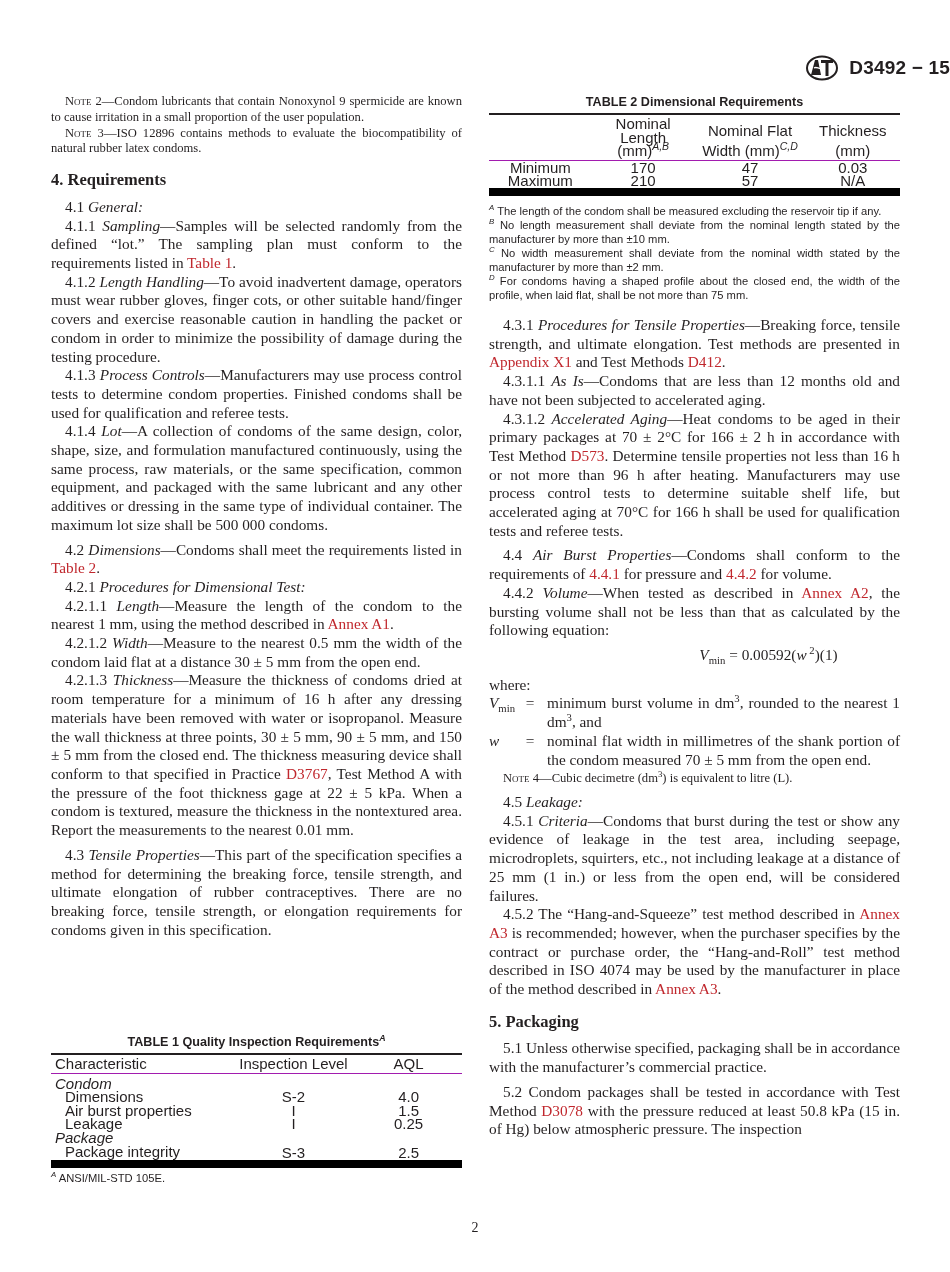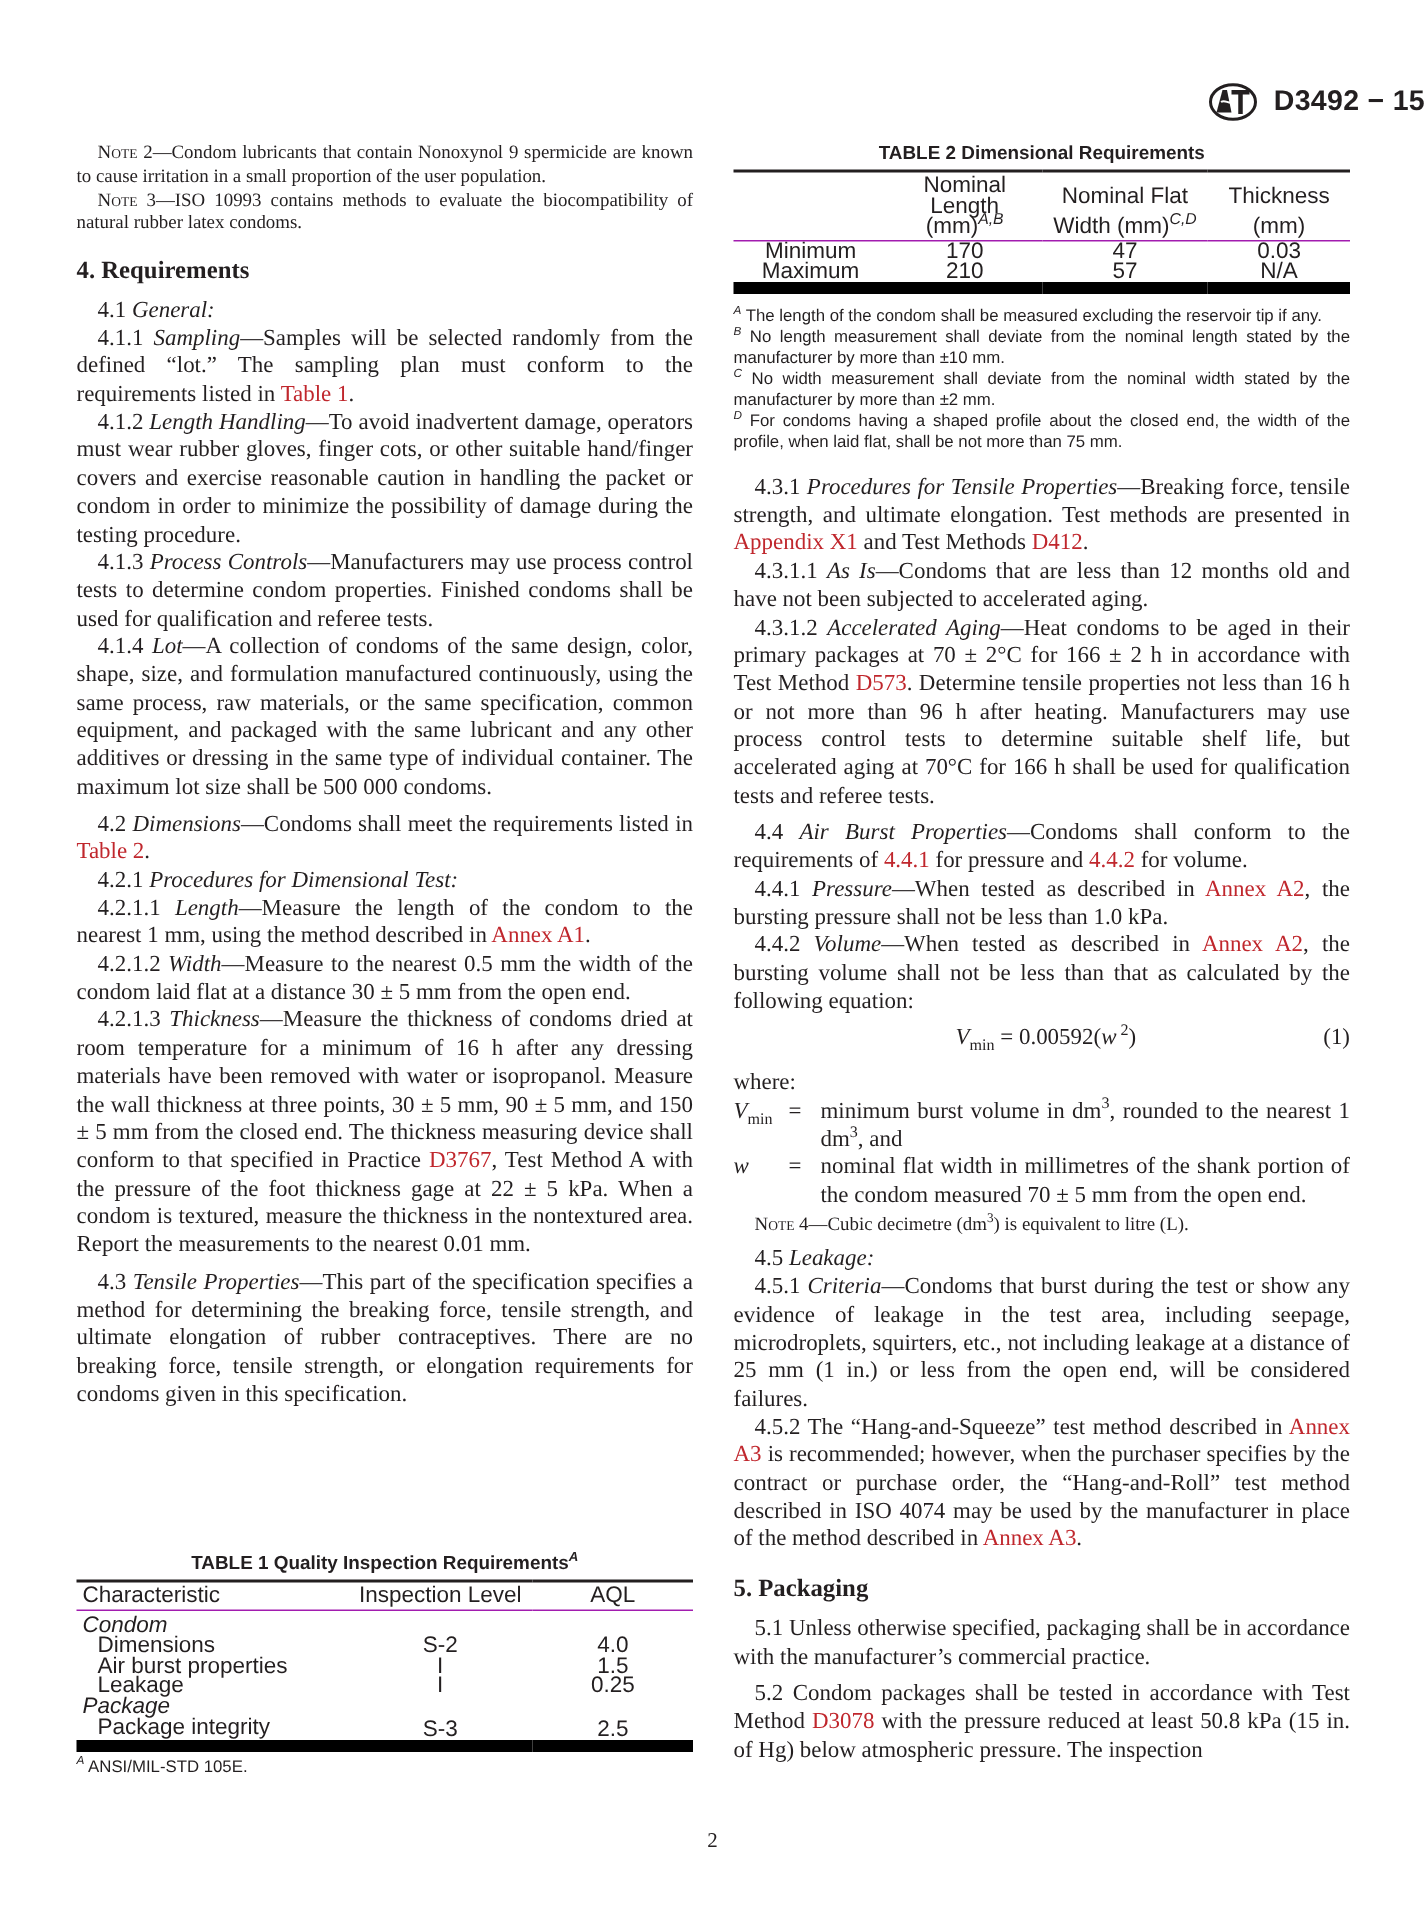--- a/index.html
+++ b/index.html
@@ -28,21 +28,21 @@
     table.tbl thead tr.last th { border-bottom: 1px solid #a21caf; }
     table.tbl tbody tr.last td { border-bottom: 8px solid #000000; }
     table.tbl th { font-weight: normal; padding: 2px 4px; }
     table.tbl td { padding: 0 4px; }
     .c { text-align: center; }
     .l { text-align: left; }
     .fn { font-family: "Liberation Sans", sans-serif; font-size: 11.2px; line-height: 14px; text-align: justify; margin-top: 3px; }
     sup { font-size: 70%; line-height: 0; }
     sup.it { font-style: italic; }
 
-    .eq { display: flex; justify-content: space-between; font-style: normal; margin: 6px 0 6px 0; }
+    .eq { display: flex; justify-content: center; font-style: normal; margin: 6px 0 6px 0; }
     .eq .formula { margin-left: 148px; }
     .where-row { display: flex; }
     .where-row .sym { width: 28px; font-style: italic; }
     .where-row .eqs { width: 26px; text-align: center; }
     .where-row .def { flex: 1; }
     sub { font-size: 70%; font-style: normal; }
 
     .pageno { position: absolute; top: 1220px; left: 0; width: 950px; text-align: center; font-family: "Liberation Serif", serif; font-size: 14px; }
   </style>
 </head>
@@ -53,21 +53,21 @@
     <ellipse cx="17" cy="13" rx="15" ry="11.5" fill="none" stroke="#231f20" stroke-width="2"></ellipse>
     <path d="M6 20 L10 5 L13 5 L16 20 Z" fill="#231f20"></path>
     <path d="M16 5 L28 5 L28 8 L23.5 8 L23.5 21 L20.5 21 L20.5 8 L16 8 Z" fill="#231f20"></path>
     <path d="M9 13 C12 11 14 15 18 13" stroke="#fff" stroke-width="1.3" fill="none"></path>
   </svg>
   <span class="doc-id">D3492 − 15</span>
 </div>
 
 <div class="col left">
   <p class="note"><span class="sc">Note 2</span><span>—Condom lubricants that contain Nonoxynol 9 spermicide are known to cause irritation in a small proportion of the user population.</span></p>
-  <p class="note"><span class="sc">Note 3</span><span>—ISO 10993 contains methods to evaluate the biocompatibility of natural rubber latex condoms.</span></p>
+  <p class="note"><span class="sc">Note 3</span><span>—ISO 12896 contains methods to evaluate the biocompatibility of natural rubber latex condoms.</span></p>
 
   <h2 class="sec">4. Requirements</h2>
 
   <p class="ind"><span>4.1 </span><i>General:</i></p>
   <p class="ind"><span>4.1.1 </span><i>Sampling</i><span>—Samples will be selected randomly from the defined “lot.” The sampling plan must conform to the requirements listed in </span><span class="link">Table 1</span><span>.</span></p>
   <p class="ind"><span>4.1.2 </span><i>Length Handling</i><span>—To avoid inadvertent damage, operators must wear rubber gloves, finger cots, or other suitable hand/finger covers and exercise reasonable caution in handling the packet or condom in order to minimize the possibility of damage during the testing procedure.</span></p>
   <p class="ind"><span>4.1.3 </span><i>Process Controls</i><span>—Manufacturers may use process control tests to determine condom properties. Finished condoms shall be used for qualification and referee tests.</span></p>
   <p class="ind"><span>4.1.4 </span><i>Lot</i><span>—A collection of condoms of the same design, color, shape, size, and formulation manufactured continuously, using the same process, raw materials, or the same specification, common equipment, and packaged with the same lubricant and any other additives or dressing in the same type of individual container. The maximum lot size shall be 500 000 condoms.</span></p>
 
   <p class="ind gap"><span>4.2 </span><i>Dimensions</i><span>—Condoms shall meet the requirements listed in </span><span class="link">Table 2</span><span>.</span></p>
@@ -160,21 +160,20 @@
     <div class="fn" style="margin-top:0;"><sup class="it">D</sup><span> For condoms having a shaped profile about the closed end, the width of the profile, when laid flat, shall be not more than 75 mm.</span></div>
   </div>
 </div>
 
 <div class="col right" style="top:316px;">
   <p class="ind"><span>4.3.1 </span><i>Procedures for Tensile Properties</i><span>—Breaking force, tensile strength, and ultimate elongation. Test methods are presented in </span><span class="link">Appendix X1</span><span> and Test Methods </span><span class="link">D412</span><span>.</span></p>
   <p class="ind"><span>4.3.1.1 </span><i>As Is</i><span>—Condoms that are less than 12 months old and have not been subjected to accelerated aging.</span></p>
   <p class="ind"><span>4.3.1.2 </span><i>Accelerated Aging</i><span>—Heat condoms to be aged in their primary packages at 70 ± 2°C for 166 ± 2 h in accordance with Test Method </span><span class="link">D573</span><span>. Determine tensile properties not less than 16 h or not more than 96 h after heating. Manufacturers may use process control tests to determine suitable shelf life, but accelerated aging at 70°C for 166 h shall be used for qualification tests and referee tests.</span></p>
 
   <p class="ind gap"><span>4.4 </span><i>Air Burst Properties</i><span>—Condoms shall conform to the requirements of </span><span class="link">4.4.1</span><span> for pressure and </span><span class="link">4.4.2</span><span> for volume.</span></p>
-  <p class="ind"><span>4.4.1 </span><i>Pressure</i><span>—When tested as described in </span><span class="link">Annex A2</span><span>, the bursting pressure shall not be less than 1.0 kPa.</span></p>
   <p class="ind"><span>4.4.2 </span><i>Volume</i><span>—When tested as described in </span><span class="link">Annex A2</span><span>, the bursting volume shall not be less than that as calculated by the following equation:</span></p>
 
   <div class="eq">
     <span class="formula"><i>V</i><sub>min</sub><span> = 0.00592(</span><i>w</i><sup> 2</sup><span>)</span></span>
     <span>(1)</span>
   </div>
 
   <p>where:</p>
   <div class="where-row">
     <span class="sym"><span>V</span><sub>min</sub></span>

